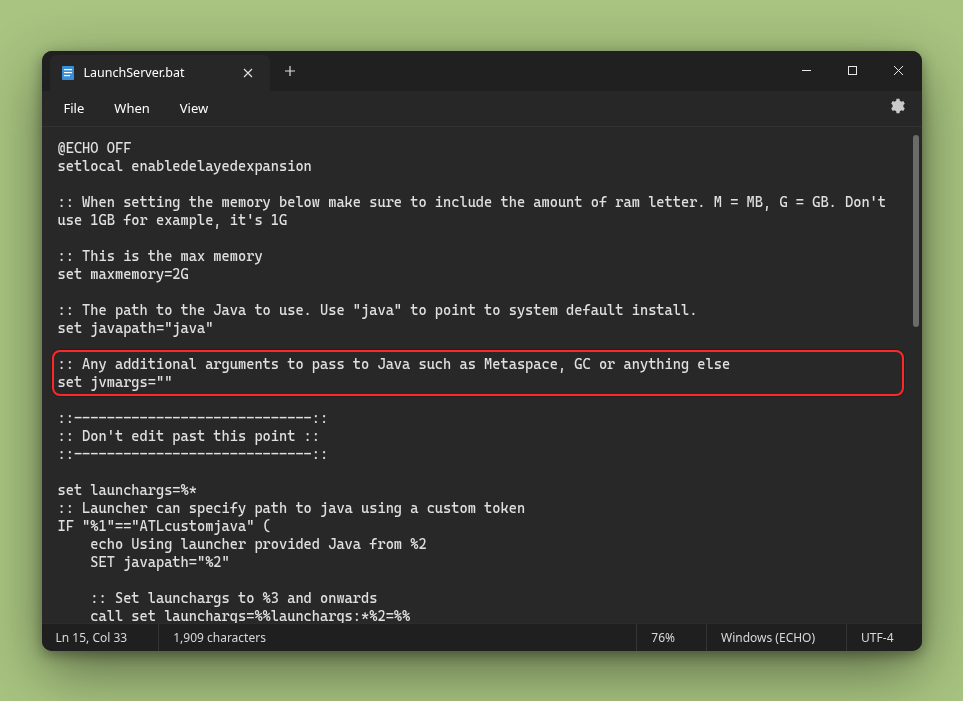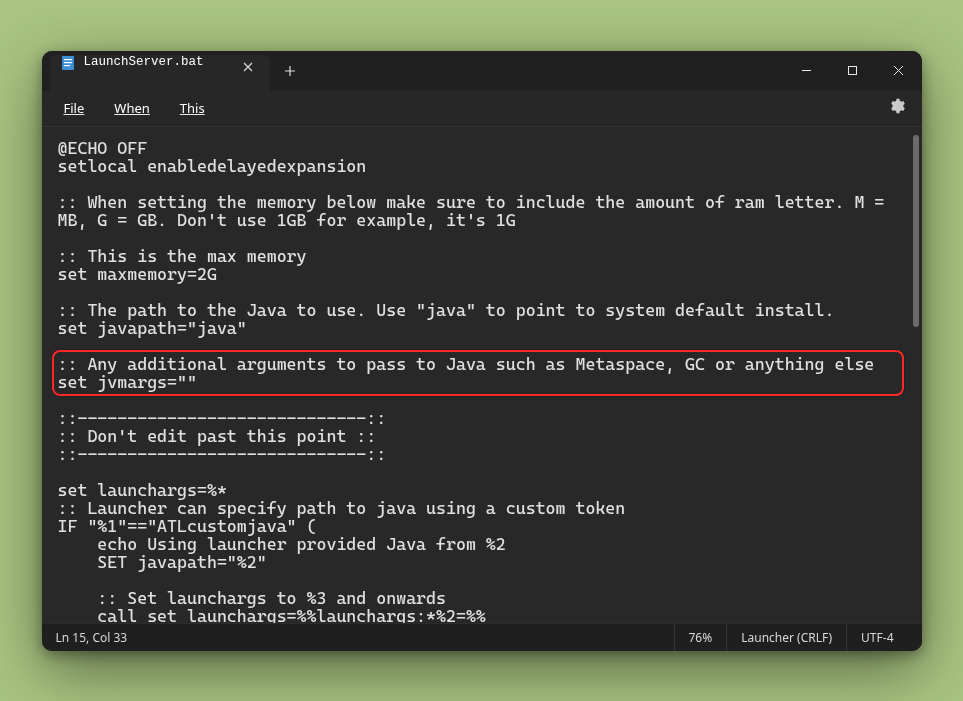--- a/index.html
+++ b/index.html
@@ -26,29 +26,28 @@
   
   .titlebar {
     height: 40px;
     background: #202020;
     display: flex;
     align-items: center;
     padding-left: 8px;
   }
   .tab {
     display: flex;
-    align-items: flex-start;
+    align-items: center;
     gap: 8px;
     height: 36px;
     padding: 0 10px 0 10px;
     margin-top: 4px;
     background: #272727;
     border-radius: 6px 6px 0 0;
     min-width: 220px;
-    font-family: Liberation Mono, monospace;
   }
   .tab .icon {
     width: 16px; height: 16px;
     display: flex; align-items: center; justify-content: center;
   }
   .tab .icon svg { width: 14px; height: 16px; }
   .tab-title {
     color: #fff;
     font-size: 12.5px;
     flex: 1;
@@ -79,21 +78,20 @@
   .win-btn svg { width: 11px; height: 11px; }
 
   
   .menubar {
     height: 36px;
     display: flex;
     align-items: center;
     gap: 6px;
     padding: 0 10px;
     border-bottom: 1px solid rgba(255,255,255,0.05);
-    text-decoration: underline;
   }
   .menu-item {
     color: #fff;
     font-size: 13px;
     padding: 5px 12px;
     border-radius: 4px;
   }
   .menubar-spacer { flex: 1; }
   .gear-btn {
     width: 30px; height: 30px;
@@ -109,21 +107,21 @@
     position: relative;
     overflow: hidden;
     background: #282828;
   }
   .editor {
     position: absolute;
     inset: 0;
     overflow: hidden;
     padding: 12px 16px 12px 16px;
     font-family: Consolas, "Cascadia Mono", monospace;
-    font-size: 17px;
+    font-size: 14px;
     line-height: 18px;
     color: #e0e0e0;
     white-space: pre-wrap;
   }
   .editor .line { white-space: pre-wrap; }
   .highlight-box {
     position: absolute;
     border: 2.5px solid #ff2828;
     border-radius: 8px;
     pointer-events: none;
@@ -147,21 +145,21 @@
 
   
   .statusbar {
     height: 28px;
     background: #1f1f1f;
     display: flex;
     align-items: center;
     font-size: 12px;
     color: #d8d8d8;
     padding: 0 14px;
-    gap: 0;
+    gap: 17px;
     border-top: 1px solid rgba(255,255,255,0.06);
   }
   .status-seg {
     padding: 0 14px;
     height: 100%;
     display: flex;
     align-items: center;
     border-left: 1px solid rgba(255,255,255,0.10);
   }
   .status-seg.first {
@@ -213,40 +211,41 @@
         <svg viewBox="0 0 11 11">
             <path d="M1 1 L10 10 M10 1 L1 10" stroke="currentColor" stroke-width="1"></path>
           </svg>
       </div>
     </div>
   </div>
 
   <div class="menubar">
     <div class="menu-item">File</div>
     <div class="menu-item">When</div>
-    <div class="menu-item">This</div>
+    <div class="menu-item">View</div>
     <div class="menubar-spacer"></div>
     <div class="gear-btn">
       <span>
         <svg viewBox="0 0 16 16">
             <path fill="currentColor" d="M8 10.5A2.5 2.5 0 1 0 8 5.5a2.5 2.5 0 0 0 0 5zm6.4-2.5c0-.4 0-.7-.1-1.1l1.5-1.2-1.5-2.6-1.8.6c-.5-.4-1.1-.8-1.7-1l-.3-1.9H7.5l-.3 1.9c-.6.2-1.2.6-1.7 1l-1.8-.6L2.2 5.7l1.5 1.2c-.1.4-.1.7-.1 1.1s0 .7.1 1.1L2.2 10.3l1.5 2.6 1.8-.6c.5.4 1.1.8 1.7 1l.3 1.9h3l.3-1.9c.6-.2 1.2-.6 1.7-1l1.8.6 1.5-2.6-1.5-1.2c.1-.4.1-.7.1-1.1z" opacity="0.9"></path>
           </svg>
       </span>
     </div>
   </div>
 
   <div class="editor-wrap">
     <div class="editor" id="editor"><div class="line">@ECHO OFF</div><div class="line">setlocal enabledelayedexpansion</div><div class="line">&nbsp;</div><div class="line">:: When setting the memory below make sure to include the amount of ram letter. M = MB, G = GB. Don't use 1GB for example, it's 1G</div><div class="line">&nbsp;</div><div class="line">:: This is the max memory</div><div class="line">set maxmemory=2G</div><div class="line">&nbsp;</div><div class="line">:: The path to the Java to use. Use "java" to point to system default install.</div><div class="line">set javapath="java"</div><div class="line">&nbsp;</div><div class="line">:: Any additional arguments to pass to Java such as Metaspace, GC or anything else</div><div class="line">set jvmargs=""</div><div class="line">&nbsp;</div><div class="line">::-----------------------------::</div><div class="line">:: Don't edit past this point ::</div><div class="line">::-----------------------------::</div><div class="line">&nbsp;</div><div class="line">set launchargs=%*</div><div class="line">:: Launcher can specify path to java using a custom token</div><div class="line">IF "%1"=="ATLcustomjava" (</div><div class="line">    echo Using launcher provided Java from %2</div><div class="line">    SET javapath="%2"</div><div class="line">&nbsp;</div><div class="line">    :: Set launchargs to %3 and onwards</div><div class="line">    call set launchargs=%%launchargs:*%2=%%</div></div>
     <div class="highlight-box" id="hlbox" style="left: 10px; top: 223px; width: 852px; height: 46px;"></div>
     <div class="scrollbar">
       <div class="scrollbar-thumb"></div>
     </div>
   </div>
 
   <div class="statusbar">
     <div class="status-seg first">Ln 15, Col 33</div>
+    <div class="status-seg">1,909 characters</div>
     <div class="status-spacer"></div>
     <div class="status-seg">76%</div>
-    <div class="status-seg">Launcher (CRLF)</div>
+    <div class="status-seg">Windows (ECHO)</div>
     <div class="status-seg">UTF-4</div>
   </div>
 
 </div>
 
 </body></html>

